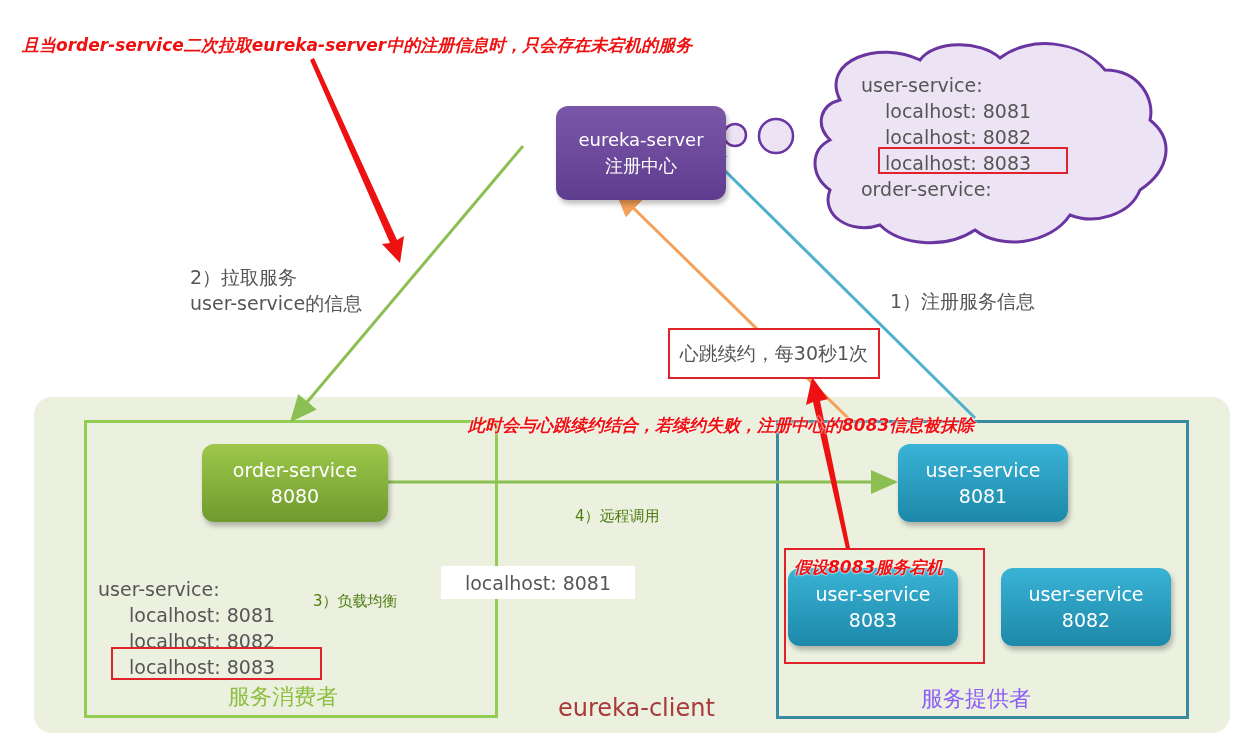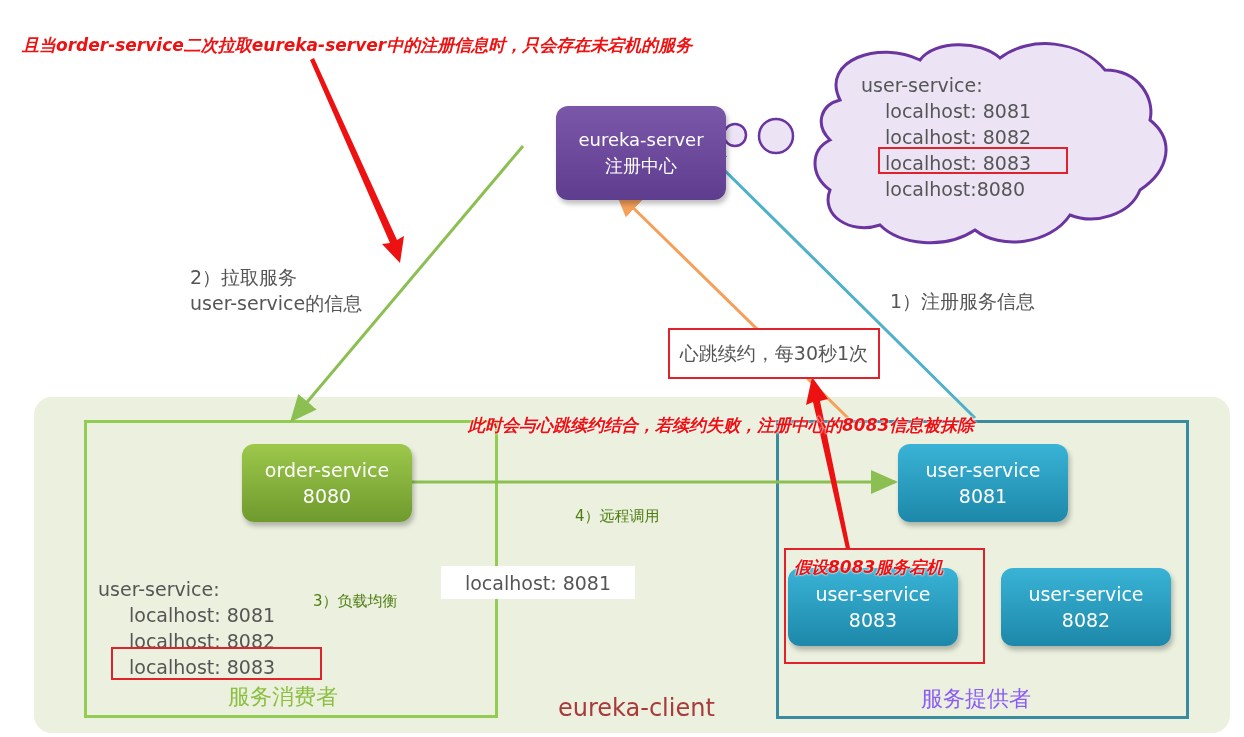--- a/index.html
+++ b/index.html
@@ -7,22 +7,22 @@
          font-family: "DejaVu Sans", "Liberation Sans", sans-serif; }
   .abs { position: absolute; }
   .client-bg { left: 34px; top: 397px; width: 1196px; height: 336px; background: #ebf0df; border-radius: 18px; }
   .consumer-box { left: 84px; top: 420px; width: 414px; height: 298px; border: 3px solid #92cc52; }
   .provider-box { left: 776px; top: 420px; width: 413px; height: 299px; border: 3px solid #3a8aa0; }
   .node { display: flex; flex-direction: column; align-items: center; justify-content: center;
           color: #ffffff; font-size: 19px; line-height: 26px; border-radius: 12px; text-align: center;
           box-shadow: 2px 4px 5px rgba(0,0,0,0.25); }
   .server { left: 528px; top: 106px; width: 170px; height: 94px;
             background: linear-gradient(#7b57a9, #5f3d8e); font-size: 18px; margin-left: 28px; }
-  .order { left: 202px; top: 444px; width: 170px; height: 78px;
-           background: linear-gradient(#9dc84b, #6f9a2e); margin-left: 40px; }
+  .order { left: 202px; top: 444px; width: 186px; height: 78px;
+           background: linear-gradient(#9dc84b, #6f9a2e); }
   .user { background: linear-gradient(#39b3d6, #1d88a9); }
   .u8081 { left: 898px; top: 444px; width: 170px; height: 78px; }
   .u8083 { left: 788px; top: 568px; width: 170px; height: 78px; }
   .u8082 { left: 1001px; top: 568px; width: 170px; height: 78px; }
   .gray-text { color: #555555; font-size: 19px; line-height: 26px; }
   .label-small { color: #4d7c0f; font-size: 15px; }
   .red-italic { color: #ee1111; font-weight: bold; font-style: italic; font-size: 17px;
                 text-shadow: 0 0 2px #ffffff, 0 0 2px #ffffff; white-space: nowrap; }
   .red-box { border: 2px solid #e0222a; }
   .hb-box { left: 668px; top: 328px; width: 212px; height: 51px; border: 2px solid #e0222a; background: #fff;
@@ -70,21 +70,21 @@
 <div class="abs node server">
   <span>eureka-server</span>
   <span>注册中心</span>
 </div>
 
 <div class="abs gray-text" style="left:861px; top:72px;">
   <div>user-service:</div>
   <div style="padding-left:24px">localhost: 8081</div>
   <div style="padding-left:24px">localhost: 8082</div>
   <div style="padding-left:24px">localhost: 8083</div>
-  <div style="padding-left:24px">localhost:8080</div>
+  <div>order-service:</div>
 </div>
 <div class="abs red-box" style="left:878px; top:147px; width:190px; height:27px;"></div>
 
 <div class="abs gray-text" style="left:190px; top:264px;">
   <div>2）拉取服务</div>
   <div>user-service的信息</div>
 </div>
 <div class="abs gray-text" style="left:890px; top:288px;">1）注册服务信息</div>
 <div class="abs hb-box">
   <span>心跳续约，每30秒1次</span>

